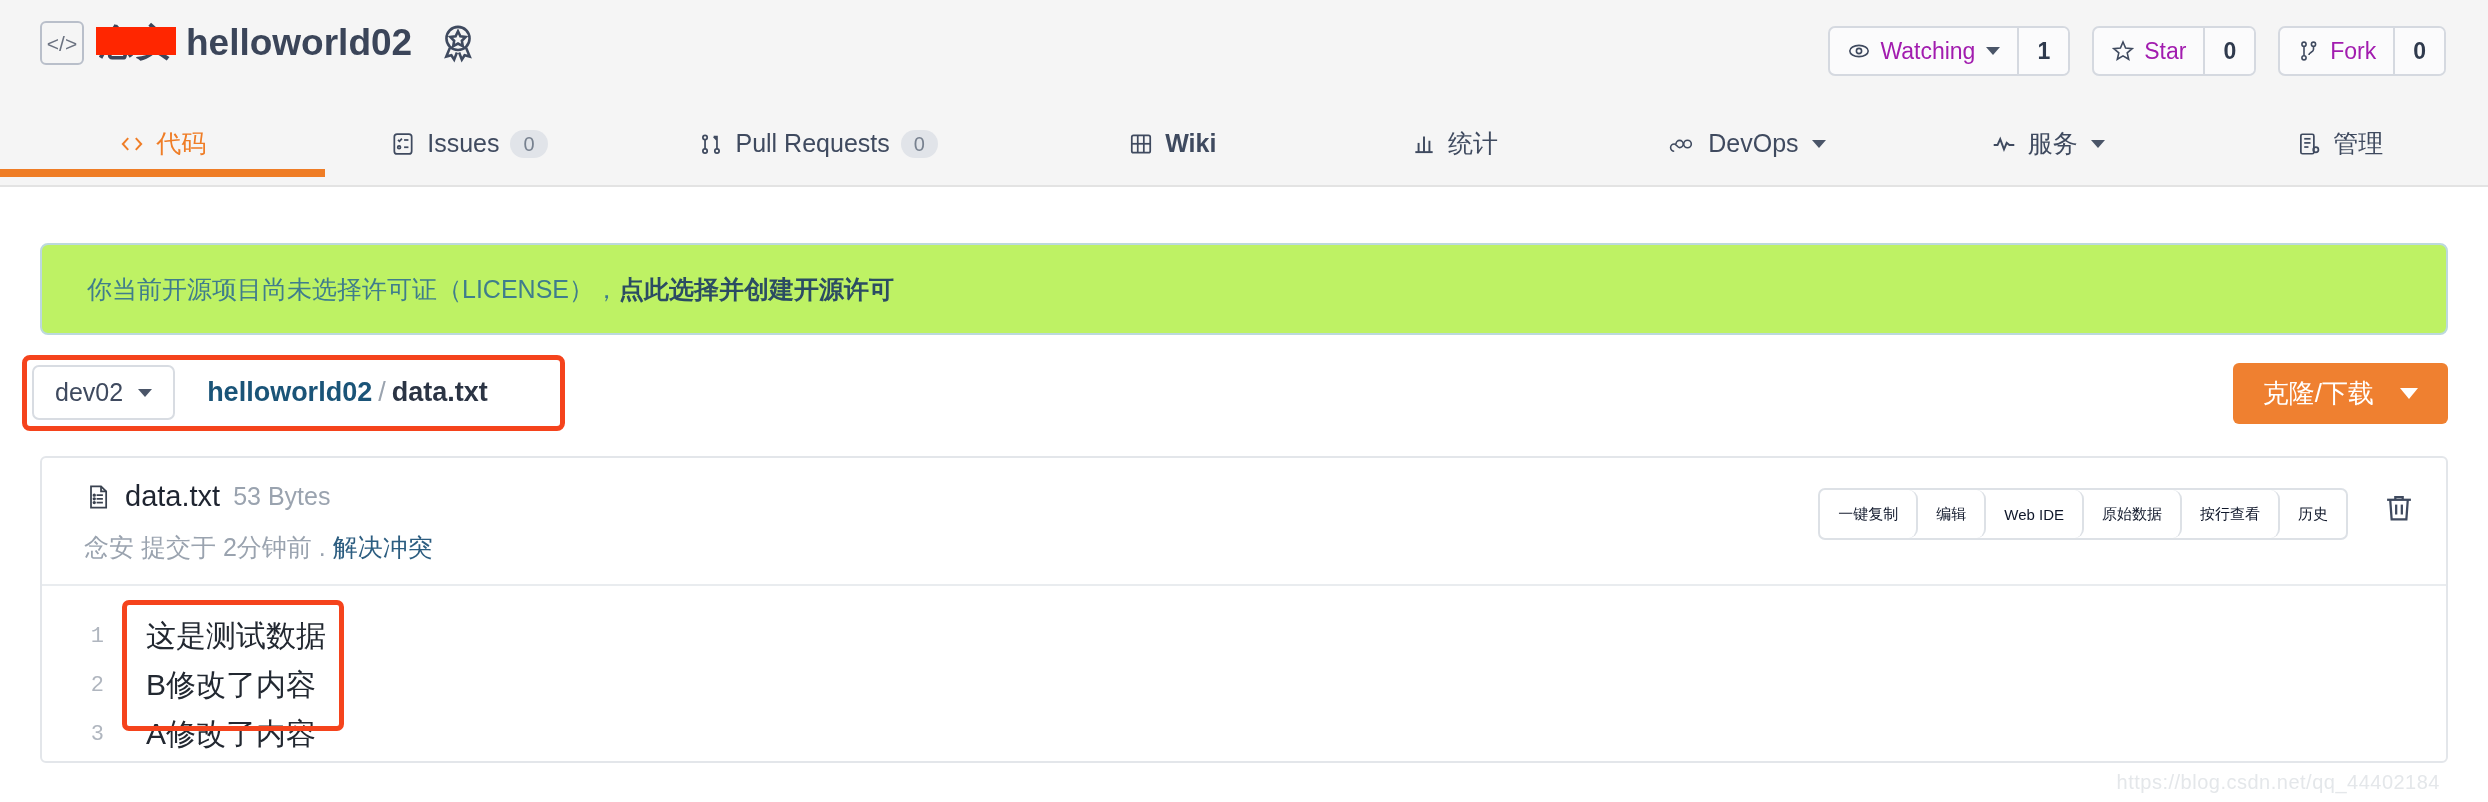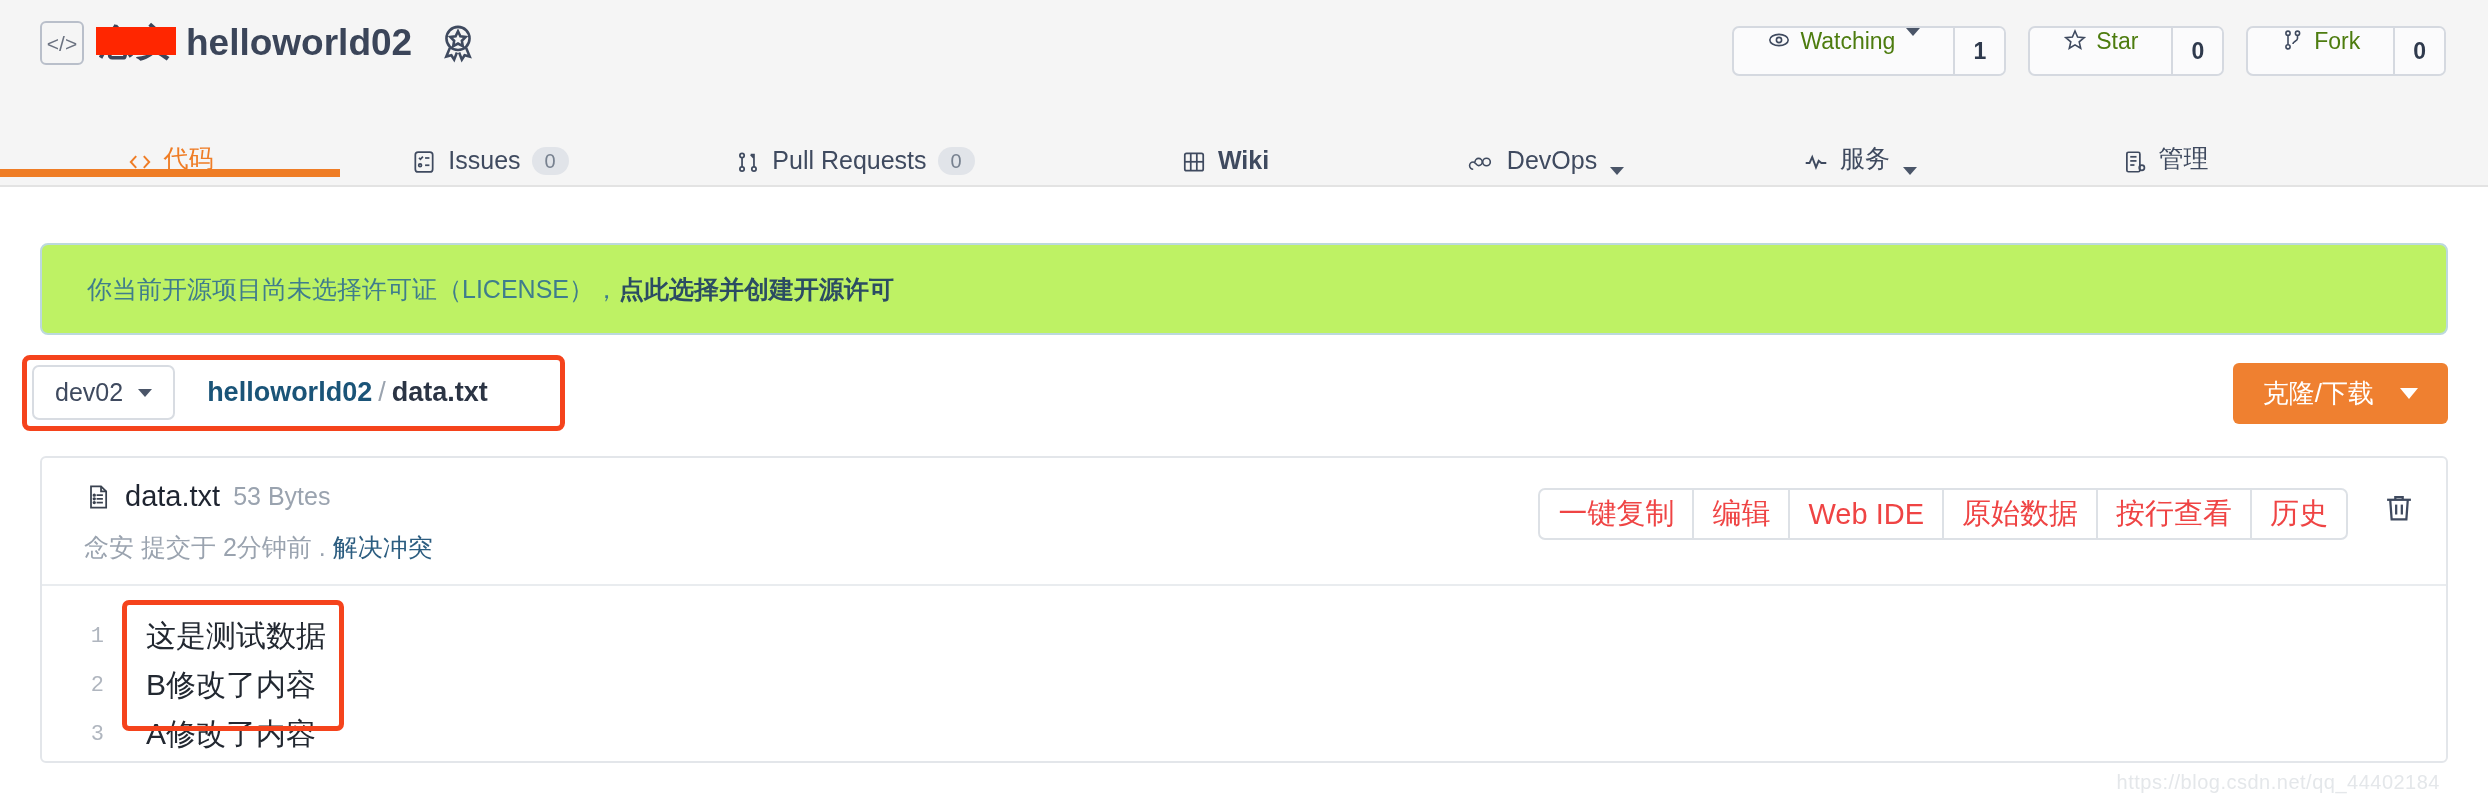--- a/index.html
+++ b/index.html
@@ -43,41 +43,41 @@
   .stat-groups {
     position: absolute; top: 26px; right: 42px;
     display: flex; gap: 22px; align-items: center;
   }
   .stat-group {
     display: flex; align-items: stretch;
     border: 2px solid #d5d9e0; border-radius: 7px; overflow: hidden;
     background: #fbfbfc; height: 50px;
   }
   .stat-main {
-    display: flex; gap: 9px;
-    padding: 0 33px; font-size: 23px; color: #4d7c0f; white-space: nowrap;
+    display: flex; align-items: center; gap: 9px;
+    padding: 0 17px; font-size: 23px; color: #a21caf; white-space: nowrap;
   }
   .stat-count {
     display: flex; align-items: center; justify-content: center;
     padding: 0 18px; font-size: 23px; font-weight: bold; color: #2f3a4d;
     border-left: 2px solid #d5d9e0; background: #fbfbfc;
   }
   .caret-dn {
     width: 0; height: 0; border-left: 7px solid transparent;
     border-right: 7px solid transparent; border-top: 8px solid #4a5568;
     margin-left: 2px;
   }
 
   
   .nav-tabs {
     position: absolute; top: 112px; left: 0; width: 2488px; height: 75px;
     display: flex; align-items: flex-start;
   }
   .tab {
-    position: relative; display: flex; align-items: flex-end; gap: 11px;
+    position: relative; display: flex; align-items: center; gap: 11px;
     font-size: 25px; color: #3f4a5f; height: 63px;
     justify-content: center; white-space: nowrap;
   }
   .tab.active { color: #ef7d26; }
   .tab .underline {
     position: absolute; bottom: -2px; left: 0; right: 0; height: 8px; background: #ef7d26;
   }
   .count-pill {
     background: #e1e4e9; color: #77818f; border-radius: 999px;
     font-size: 20px; padding: 4px 13px; line-height: 1;
@@ -133,22 +133,22 @@
   .commit-row { position: absolute; top: 73px; left: 42px; font-size: 25px; }
   .commit-author, .commit-meta { color: #9aa3af; }
   .commit-msg { color: #2c5d80; }
 
   .file-actions {
     position: absolute; top: 30px; right: 98px;
     display: flex; border: 2px solid #dde1e6; border-radius: 7px; overflow: hidden;
     background: #ffffff; height: 52px;
   }
   .fa-btn {
-    display: flex; align-items: center; padding: 0 18px; font-size: 29px; color: #ef4444;
-    border-right: 2px solid #dde1e6; white-space: nowrap;
+    display: flex; align-items: center; padding: 0 18px; font-size: 15px; color: #0f172a;
+    border-right: 2px solid #dde1e6; white-space: nowrap; border-radius: 9px;
   }
   .fa-btn:last-child { border-right: none; }
   .trash-btn { position: absolute; top: 33px; right: 30px; }
 
   
   .code-body { position: relative; padding: 26px 0 0 0; }
   .code-line { display: flex; align-items: center; height: 49px; }
   .line-no {
     width: 78px; text-align: right; padding-right: 16px;
     font-size: 22px; color: #b0b6bf; font-family: "Liberation Mono", "DejaVu Sans Mono", monospace;
@@ -265,20 +265,29 @@
       <div class="tab" style="width:310px;font-weight:bold;">
         <svg width="26" height="26" viewBox="0 0 24 24" fill="none" stroke="#3f4a5f" stroke-width="1.6">
           <rect x="3.5" y="4" width="17" height="16" rx="1.6"></rect>
           <line x1="9" y1="4" x2="9" y2="20"></line>
             <line x1="14.6" y1="4" x2="14.6" y2="20"></line>
             <line x1="3.5" y1="11.8" x2="20.5" y2="11.8"></line>
         </svg>
         <span>Wiki</span>
       </div>
 
+      <div class="tab" style="width:280px;">
+        <svg width="26" height="26" viewBox="0 0 24 24" fill="none" stroke="#3f4a5f" stroke-width="1.8">
+          <line x1="4" y1="19.5" x2="20" y2="19.5"></line>
+            <line x1="7" y1="19.5" x2="7" y2="11"></line>
+          <line x1="12" y1="19.5" x2="12" y2="5"></line>
+            <line x1="17" y1="19.5" x2="17" y2="9"></line>
+        </svg>
+        <span>统计</span>
+      </div>
 
       <div class="tab" style="width:330px;">
         <svg width="30" height="26" viewBox="0 0 30 24" fill="none" stroke="#3f4a5f" stroke-width="1.6">
           <path d="M9 12 a3.6 3.6 0 1 1 3.6 3.6 c-2.4 0-3-3.6-5.4-3.6 a3.6 3.6 0 1 0 0 7.2"></path>
           <circle cx="20.5" cy="12" r="3.8"></circle>
         </svg>
         <span>DevOps</span>
         <span class="caret-dn"></span>
       </div>
 

